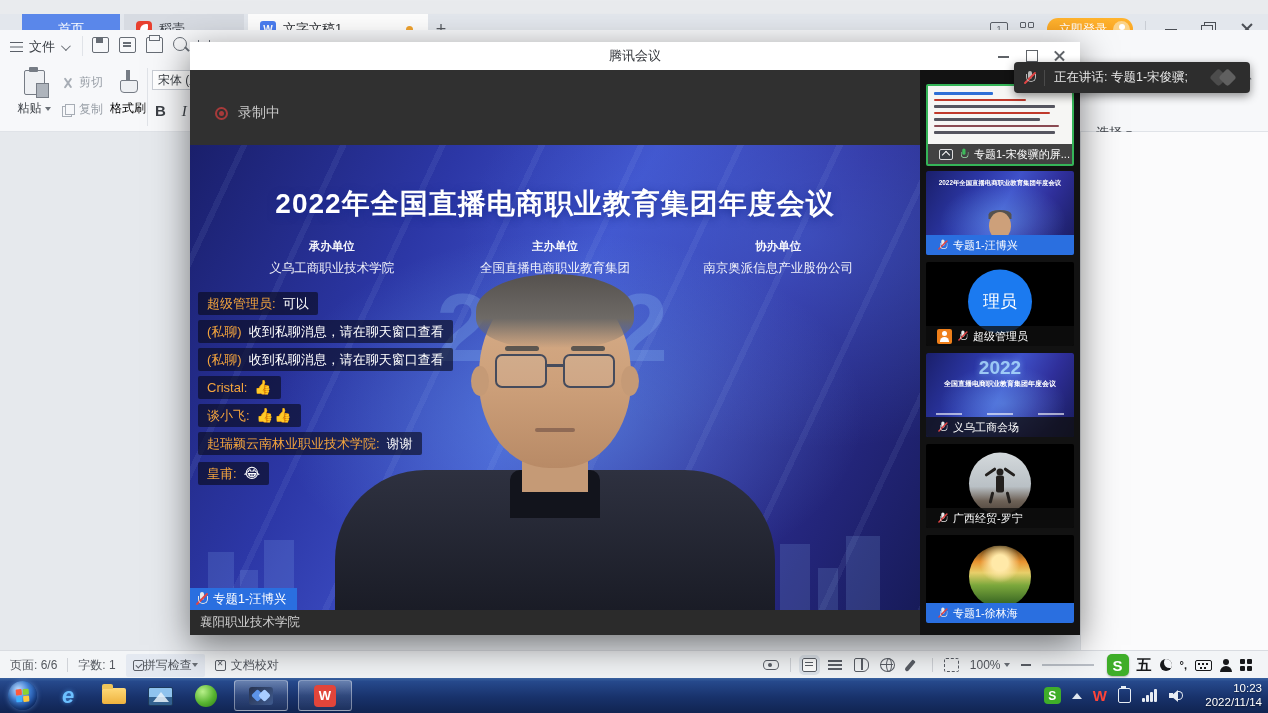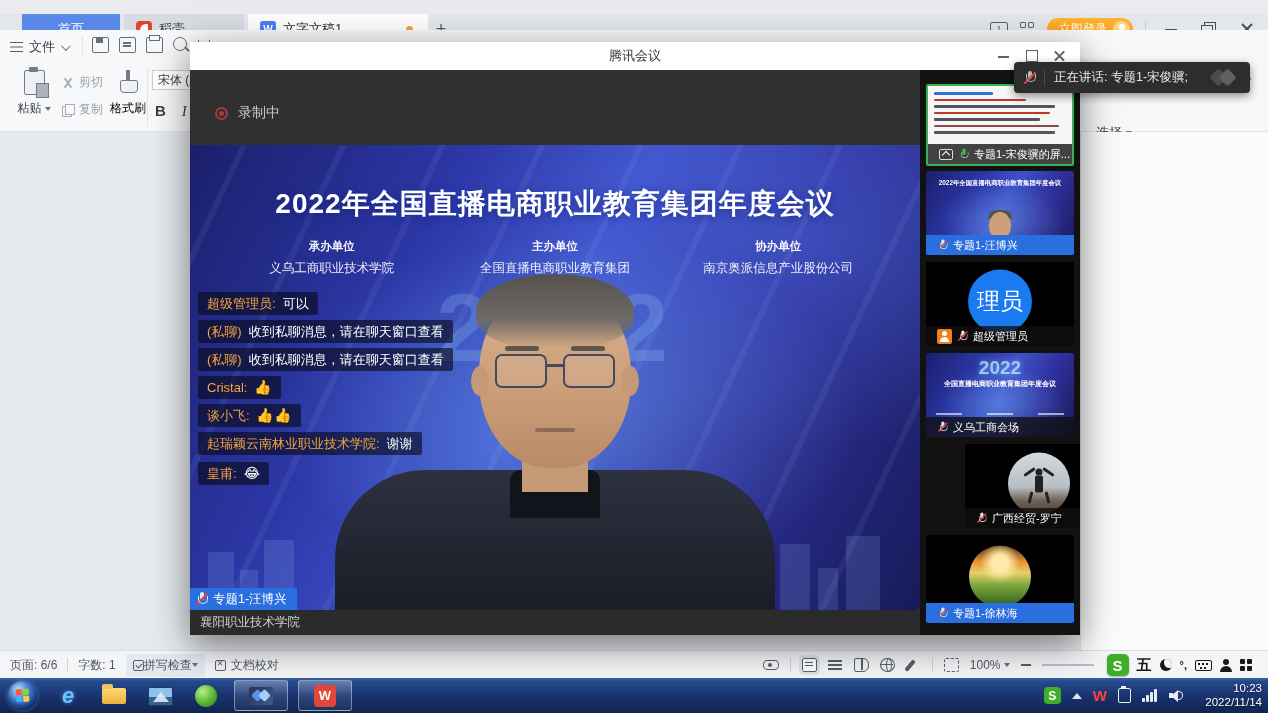--- a/index.html
+++ b/index.html
@@ -186,21 +186,21 @@
   .mic { display:inline-block; position:relative; width:11px; height:14px; flex:0 0 auto; }
   .mic::before { content:''; position:absolute; left:3.5px; top:0; width:4.5px; height:8px; background:#e8e8e8; border-radius:2.5px; }
   .mic::after { content:''; position:absolute; left:1.5px; top:3.5px; width:8px; height:7px; border:1.3px solid #e8e8e8; border-top:none; border-radius:0 0 7px 7px; }
   .mic .slash { position:absolute; left:4.5px; top:-1px; width:2px; height:16px; background:#e04444; transform:rotate(45deg); border-radius:1px; }
   .mic.on::before { background:#3dbb5a; } .mic.on::after { border-color:#9fe0af; }
 
   
   .msidebar { position:absolute; left:730px; top:0; width:160px; height:565px; background:#121212; }
   .thumb { position:absolute; left:6px; width:148px; height:84px; background:#000; overflow:hidden; border-radius:2px; }
   .t1{top:14px; height:82px; border:2px solid #35b558; background:#f6f6f4;}
-  .t2{top:101px;} .t3{top:192px;} .t4{top:283px;} .t5{top:374px;margin-left:39px;} .t6{top:465px; height:88px;}
+  .t2{top:101px;} .t3{top:192px;} .t4{top:283px;} .t5{top:374px;} .t6{top:465px; height:88px;}
   .thumb-label { position:absolute; left:0; bottom:0; height:20px; max-width:100%; background:rgba(15,15,15,.78); display:flex; align-items:center; gap:5px; padding:0 7px 0 11px; color:#fff; font-size:11px; white-space:nowrap; overflow:hidden; }
   .thumb-label.blue { background:#2a6fe0; width:100%; }
   .thumb-label.full { width:100%; }
   .mic.small { transform:scale(.8); }
   .doclines { position:absolute; left:6px; top:6px; right:6px; }
   .doclines i { display:block; height:2.5px; margin-bottom:4px; border-radius:1px; }
   .dl-blue{ width:45%; background:#2e6fd6; } .dl-red{ width:70%; background:#c0392b; } .dl-dark{ width:92%; background:#55555f; }
   .dl-red2{ width:88%; background:#c0392b; } .dl-dark2{ width:80%; background:#55555f; } .dl-mix{ width:95%; background:#8a4a52; }
   .share-ic { width:14px; height:11px; border:1.4px solid #ddd; border-radius:2px; position:relative; flex:0 0 auto; background:#3a3f45; }
   .share-ic::after { content:''; position:absolute; left:3px; top:2px; width:5px; height:5px; border-left:1.5px solid #fff; border-bottom:1.5px solid #fff; transform:rotate(135deg); }
@@ -211,21 +211,21 @@
   .mini-title { position:absolute; left:0; top:8px; width:100%; text-align:center; color:#fff; font-size:6.5px; font-weight:bold; transform:scale(.98); }
   .mini-title2 { position:absolute; left:0; top:26px; width:100%; text-align:center; color:#fff; font-size:7px; font-weight:bold; }
   .mini-year { position:absolute; left:0; top:4px; width:100%; text-align:center; color:#aee0ff; font-size:19px; font-weight:bold; opacity:.85; text-shadow:0 0 6px rgba(140,200,255,.8); }
   .mini-orgrow { position:absolute; left:10px; right:10px; top:60px; display:flex; justify-content:space-between; opacity:.8; }
   .mini-orgrow i { width:26px; height:2px; background:rgba(255,255,255,.75); }
   .mini-person { position:absolute; left:50%; bottom:0; transform:translateX(-50%); width:74px; height:44px; }
   .mp-body { position:absolute; left:50%; bottom:0; transform:translateX(-50%); width:64px; height:20px; background:#20222c; border-radius:12px 12px 0 0; }
   .mp-head { position:absolute; left:50%; bottom:16px; transform:translateX(-50%); width:22px; height:27px; background:#cda07a; border-radius:50% 50% 45% 45%; }
   .mp-hair { position:absolute; left:50%; bottom:36px; transform:translateX(-50%); width:23px; height:9px; background:#56524e; border-radius:50% 50% 0 0; }
   .avatar-circle { position:absolute; left:50%; top:50%; transform:translate(-50%,-54%); border-radius:50%; }
-  .av-blue { width:64px; height:64px; background:#1b7af0; color:#fff; font-size:23px; display:flex; align-items:center; justify-content:center; }
+  .av-blue { width:64px; height:64px; background:#1b7af0; color:#fff; font-size:17px; display:flex; align-items:center; justify-content:center; }
   .av-photo1 { width:62px; height:62px; background:linear-gradient(180deg,#d4d9dc 0%,#b9c0c5 55%,#6e6257 78%,#4a4038 100%); overflow:hidden; }
   .fig { position:absolute; left:50%; top:16px; transform:translateX(-50%); width:30px; height:36px; }
   .fig::before { content:''; position:absolute; left:50%; top:0; transform:translateX(-50%); width:7px; height:7px; border-radius:50%; background:#23201e; }
   .fig::after { content:''; position:absolute; left:50%; top:7px; transform:translateX(-50%); width:8px; height:17px; background:#23201e; border-radius:2px; }
   .fig i { position:absolute; top:2px; width:13px; height:3px; background:#23201e; border-radius:2px; }
   .fig .a1 { left:-1px; transform:rotate(-35deg); } .fig .a2 { right:-1px; transform:rotate(35deg); }
   .fig .l1 { position:absolute; top:23px; left:5px; width:3px; height:12px; background:#23201e; transform:rotate(14deg); border-radius:2px; }
   .fig .l2 { position:absolute; top:23px; right:5px; width:3px; height:12px; background:#23201e; transform:rotate(-14deg); border-radius:2px; }
   .av-photo2 { width:62px; height:62px; background:radial-gradient(circle at 50% 28%, #ffe9a8 0 8px, rgba(255,220,140,0) 20px), linear-gradient(180deg,#4a3514 0%,#e8922f 26%,#e8cf6a 44%,#7ca83c 64%,#2c5a1e 100%); }
   .host-badge { width:15px; height:15px; background:#ef7f1a; border-radius:2px; position:relative; flex:0 0 auto; }

